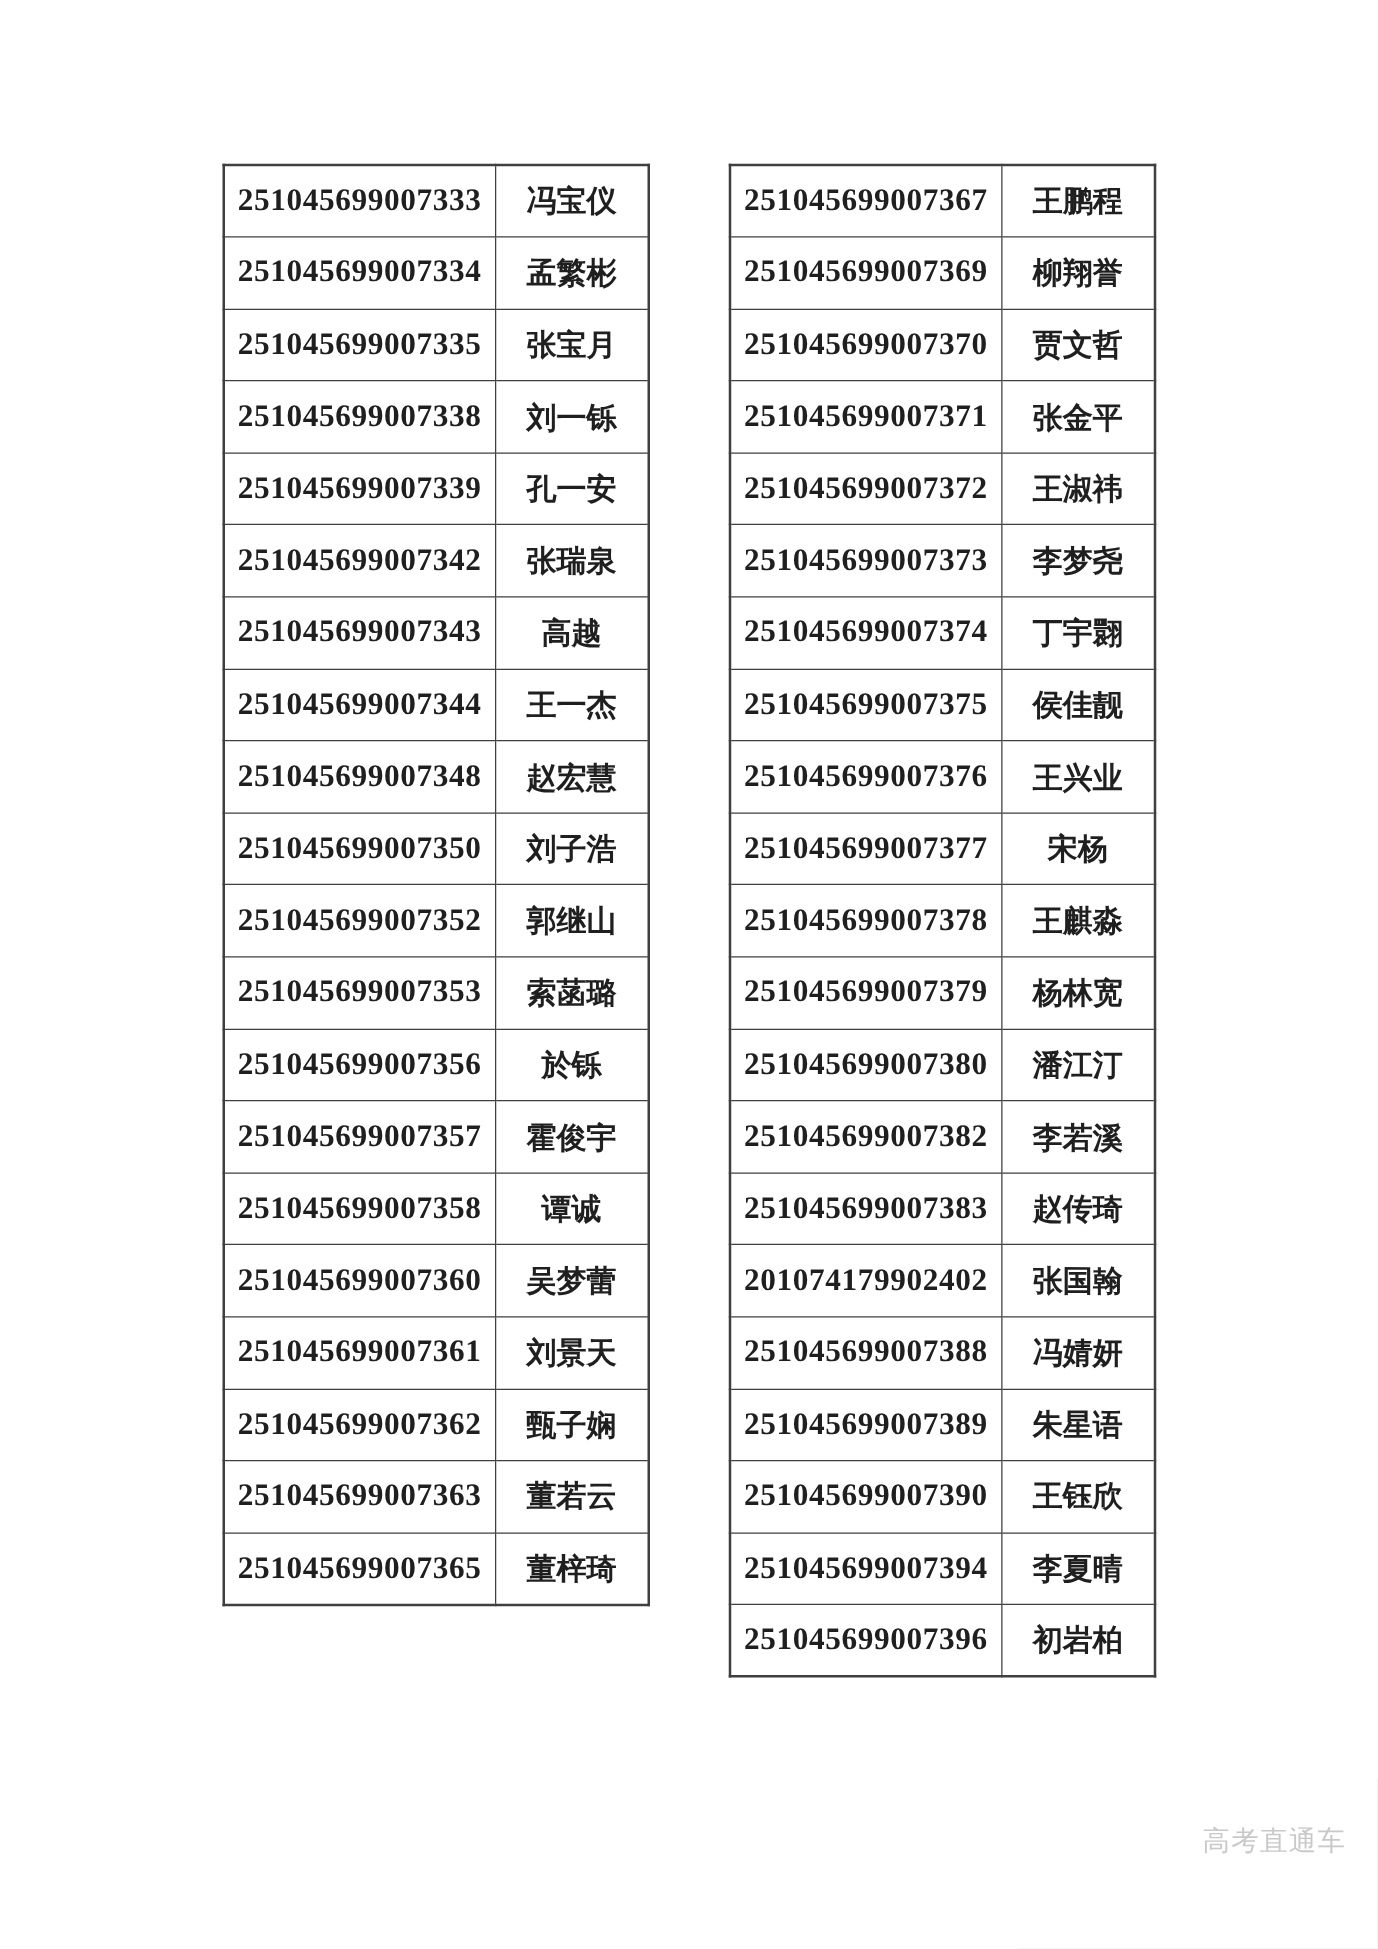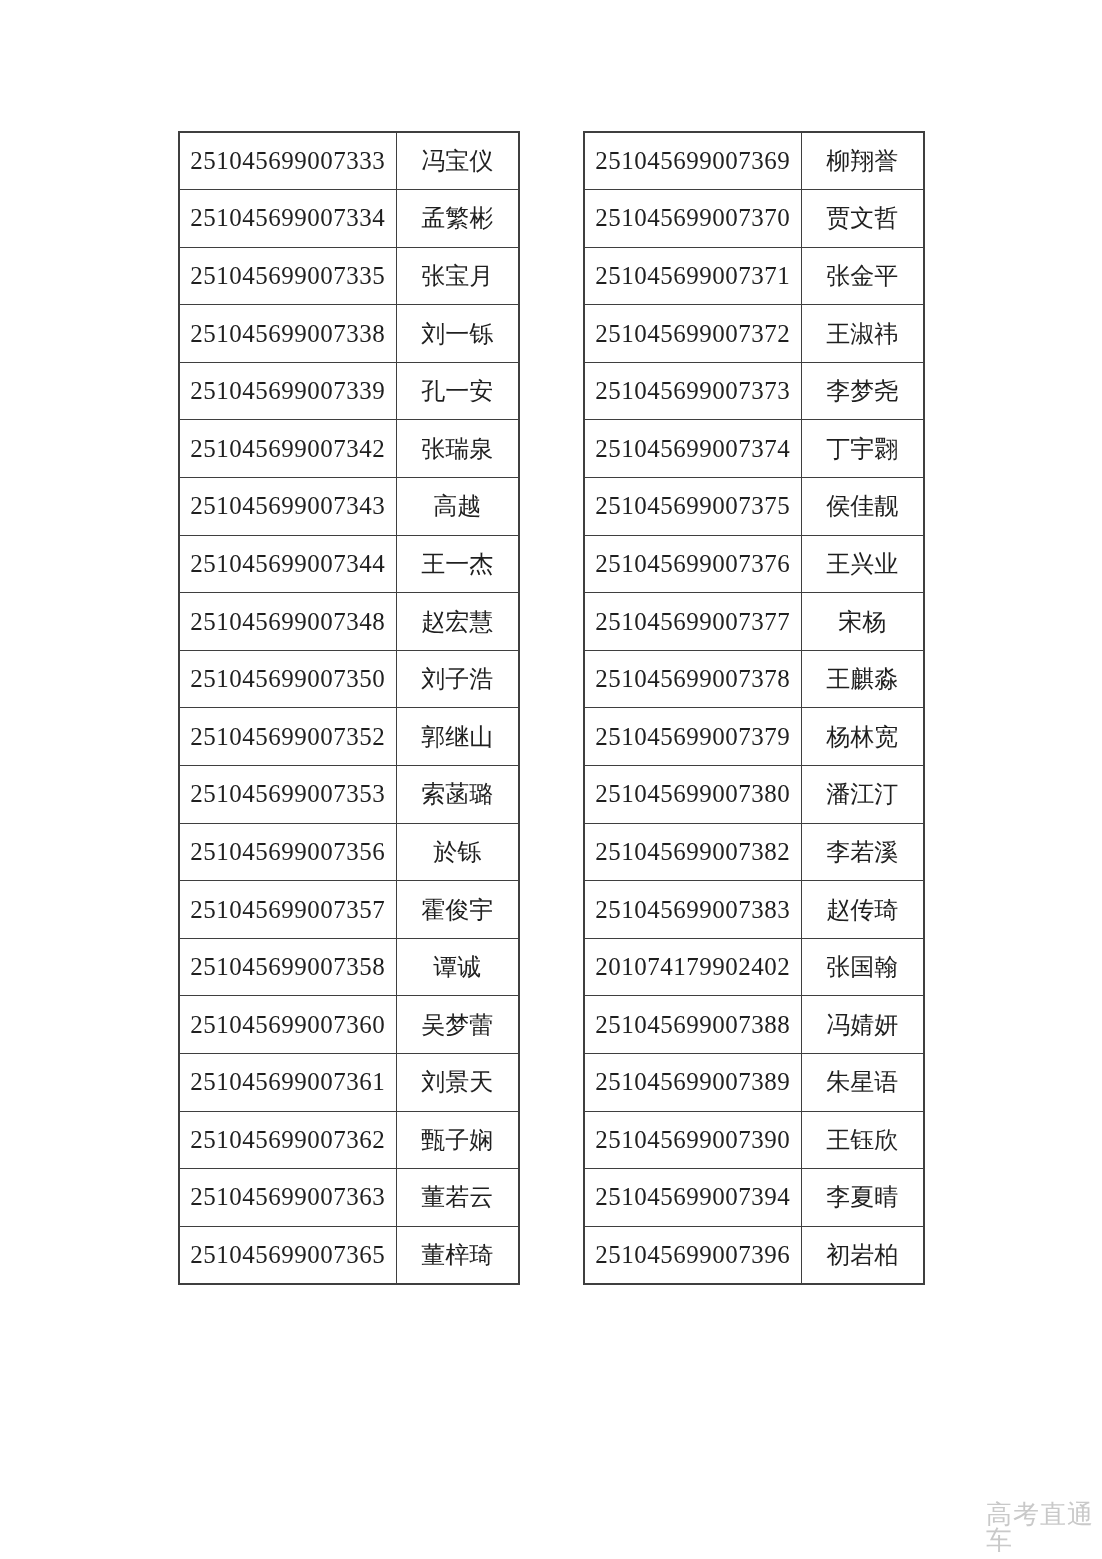--- a/index.html
+++ b/index.html
@@ -18,20 +18,21 @@
     background: var(--page-bg);
     font-family: "Liberation Serif", "DejaVu Serif", serif;
     color: var(--text-color);
     overflow: hidden;
   }
   table.roster {
     position: absolute;
     border-collapse: collapse;
     table-layout: fixed;
     border: 2px solid var(--border-color);
+    font-weight: bold;
   }
   table.roster.left  { left: 178px; top: 131px; width: 340px; }
   table.roster.right { left: 583px; top: 131px; width: 340px; }
   table.roster td {
     border: 1px solid var(--border-color);
     height: 57.6px;
     text-align: center;
     vertical-align: middle;
     padding: 0;
     overflow: hidden;
@@ -45,28 +46,27 @@
     color: var(--text-color);
   }
   td.name {
     font-size: 24px;
     color: var(--text-color);
     margin-top: 41px;
   }
   .watermark {
     position: absolute;
     left: 962px;
-    top: 1501px;
+    top: 1462px;
     font-family: "Liberation Sans", "DejaVu Sans", sans-serif;
-    font-size: 26px;
+    font-size: 22px;
     line-height: 1;
     color: var(--watermark-color);
     letter-spacing: 1px;
     user-select: none;
-    margin-left: 24px;
   }
 </style>
 </head>
 <body>
 
 <div class="page">
 
   <table class="roster left">
     <colgroup>
       <col class="col-num">
@@ -156,20 +156,24 @@
       </tbody>
     </table>
 
   <table class="roster right">
     <colgroup>
       <col class="col-num">
       <col class="col-name">
     </colgroup>
   <tbody>
         <tr>
+          <td class="num">251045699007367</td>
+          <td class="name">王鹏程</td>
+        </tr>
+        <tr>
           <td class="num">251045699007369</td>
           <td class="name">柳翔誉</td>
         </tr>
         <tr>
           <td class="num">251045699007370</td>
           <td class="name">贾文哲</td>
         </tr>
         <tr>
           <td class="num">251045699007371</td>
           <td class="name">张金平</td>

